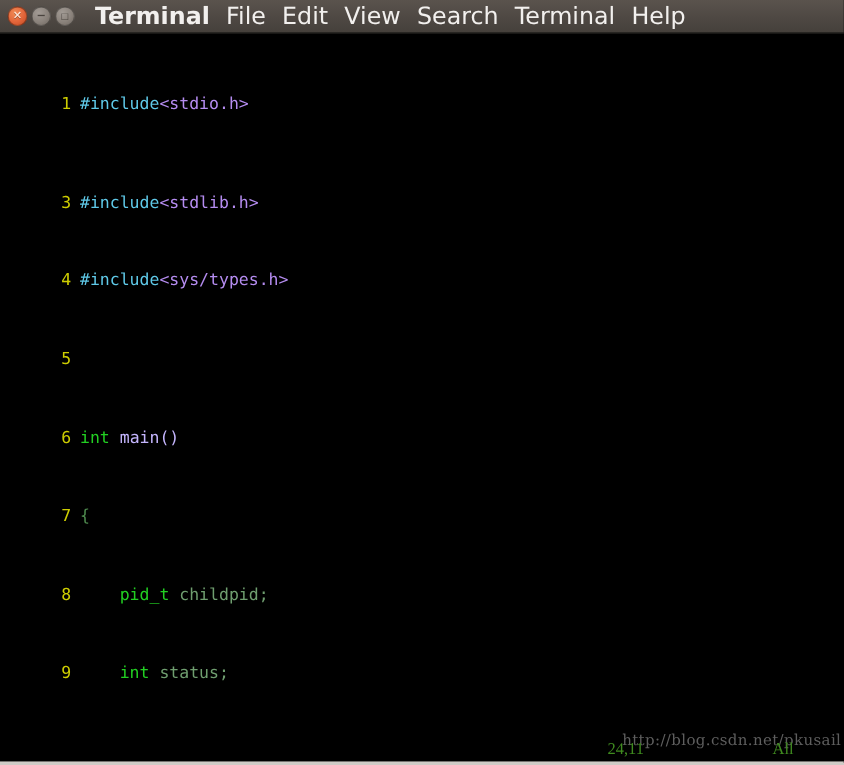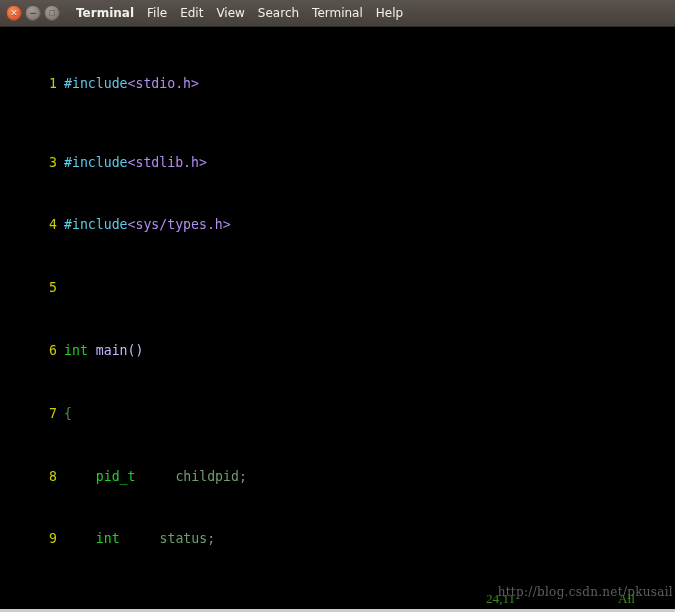--- a/index.html
+++ b/index.html
@@ -64,21 +64,21 @@
     color: #4a443f;
   }
   .wbtn .glyph { font-size: 9px; font-weight: bold; display:block; }
   .wbtn.max .glyph { font-size: 7px; }
 
   .menu {
     display: flex;
     align-items: center;
     gap: 13px;
     font-family: "DejaVu Sans", sans-serif;
-    font-size: 12px;
+    font-size: 19px;
     color: #f2f0ee;
   }
   .menu .app-name { font-weight: bold; }
   .menu .mi { white-space: nowrap; }
 
   
   .term {
     position: relative;
     background: #000000;
     height: 582px;
@@ -100,21 +100,21 @@
     width: 26px;
     text-align: right;
     color: #cdcd00;
     margin-right: 7px;
   }
 
   
   .pre   { color: #5fc9e8; }            
   .hdr   { color: #b58cf0; }            
   .type  { color: #22cf22; }            
-  .ident { color: #6f9e6f; margin-left: 32px; }            
+  .ident { color: #6f9e6f; }            
   .fn    { color: #c4b5fd; }
   .plain { color: #4e8a4e; }
 
   
   .statusline {
     position: absolute;
     left: 0;
     bottom: 2px;
     width: 675px;
     height: 16px;

